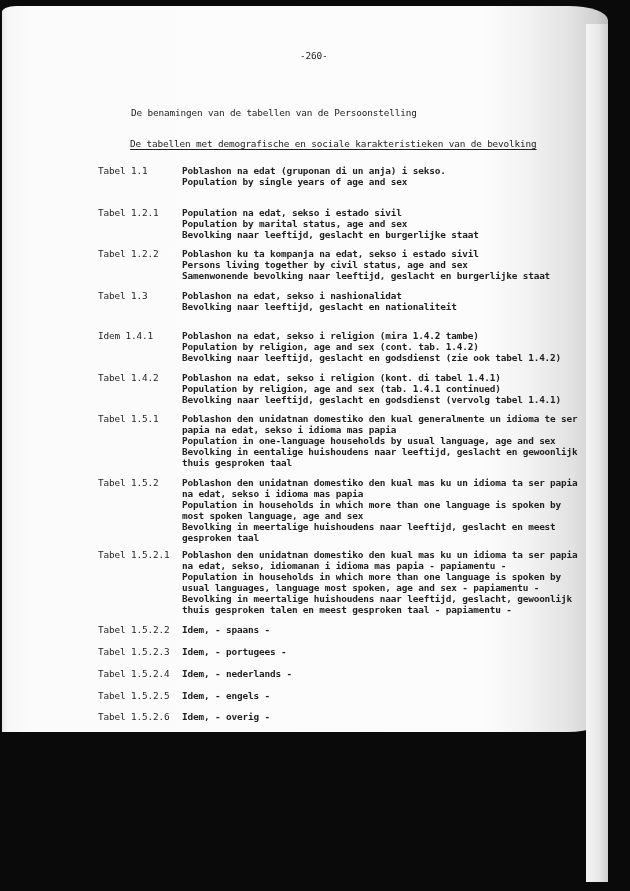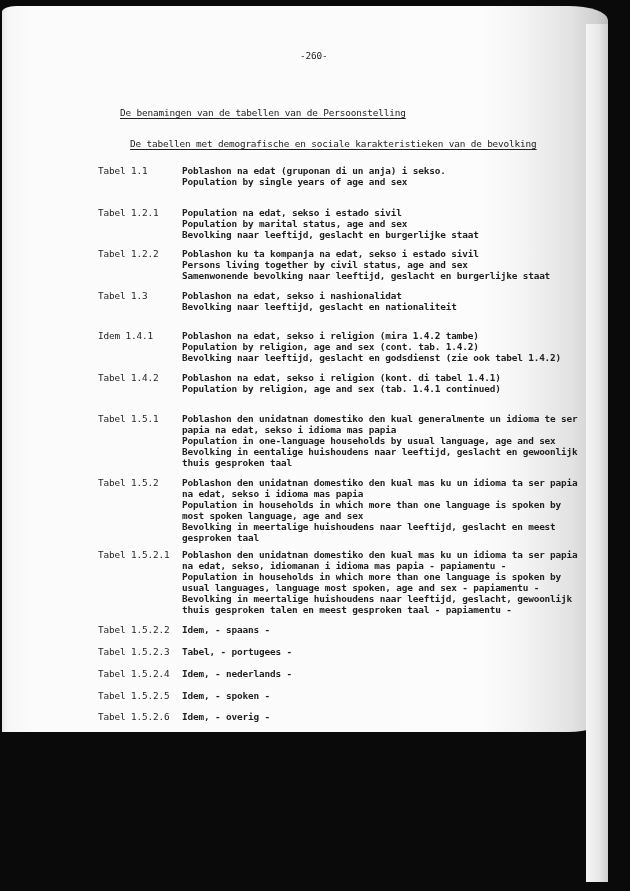--- a/index.html
+++ b/index.html
@@ -10,44 +10,44 @@
     border-top-left-radius: 14px 6px;
     border-top-right-radius: 40px 14px;
     border-bottom-right-radius: 40px 16px;
   }
   .edge {
     position:absolute; right:0; top:18px; width:22px; height:858px;
     background: linear-gradient(to right, #f5f5f5, #e7e7e7 60%, #cfcfcf);
   }
   .text { font-family:"DejaVu Sans Mono", "Liberation Mono", monospace; color:#1e1e1e; font-size:9.4px; line-height:11px; letter-spacing:-0.15px; white-space:pre; }
   .pagenum { position:absolute; left:298px; top:44px; }
-  .h1 { position:absolute; left:118px; top:101px; text-decoration:underline; text-underline-offset:2px;text-align:center; }
+  .h1 { position:absolute; left:129px; top:101px; text-underline-offset:2px;text-align:center; }
   .h2 { position:absolute; left:128px; top:132px; text-decoration:underline; text-underline-offset:2px; }
   .entry { position:absolute; left:96px; }
   .entry .lbl { position:absolute; left:0; top:0; }
   .entry .desc { position:absolute; left:84px; top:0; }
   .entry .desc div { height:11px;font-weight:bold; }
 </style>
 </head>
 <body>
 
 <div class="page">
   <div class="edge"></div>
   <div class="text pagenum">-260-</div>
   <div class="text h1">De benamingen van de tabellen van de Persoonstelling</div>
   <div class="text h2">De tabellen met demografische en sociale karakteristieken van de bevolking</div>
   <div id="entries">
       <div class="entry text" style="top: 159px;"><div class="lbl">Tabel 1.1</div><div class="desc"><div>Poblashon na edat (gruponan di un anja) i sekso.</div><div>Population by single years of age and sex</div></div></div>
       <div class="entry text" style="top: 201px;"><div class="lbl">Tabel 1.2.1</div><div class="desc"><div>Population na edat, sekso i estado sivil</div><div>Population by marital status, age and sex</div><div>Bevolking naar leeftijd, geslacht en burgerlijke staat</div></div></div>
       <div class="entry text" style="top: 242px;"><div class="lbl">Tabel 1.2.2</div><div class="desc"><div>Poblashon ku ta kompanja na edat, sekso i estado sivil</div><div>Persons living together by civil status, age and sex</div><div>Samenwonende bevolking naar leeftijd, geslacht en burgerlijke staat</div></div></div>
       <div class="entry text" style="top: 284px;"><div class="lbl">Tabel 1.3</div><div class="desc"><div>Poblashon na edat, sekso i nashionalidat</div><div>Bevolking naar leeftijd, geslacht en nationaliteit</div></div></div>
       <div class="entry text" style="top: 324px;"><div class="lbl">Idem 1.4.1</div><div class="desc"><div>Poblashon na edat, sekso i religion (mira 1.4.2 tambe)</div><div>Population by religion, age and sex (cont. tab. 1.4.2)</div><div>Bevolking naar leeftijd, geslacht en godsdienst (zie ook tabel 1.4.2)</div></div></div>
-      <div class="entry text" style="top: 366px;"><div class="lbl">Tabel 1.4.2</div><div class="desc"><div>Poblashon na edat, sekso i religion (kont. di tabel 1.4.1)</div><div>Population by religion, age and sex (tab. 1.4.1 continued)</div></div></div>
+      <div class="entry text" style="top: 366px;"><div class="lbl">Tabel 1.4.2</div><div class="desc"><div>Poblashon na edat, sekso i religion (kont. di tabel 1.4.1)</div><div>Population by religion, age and sex (tab. 1.4.1 continued)</div><div>Bevolking naar leeftijd, geslacht en godsdienst (vervolg tabel 1.4.1)</div></div></div>
       <div class="entry text" style="top: 407px;"><div class="lbl">Tabel 1.5.1</div><div class="desc"><div>Poblashon den unidatnan domestiko den kual generalmente un idioma te ser</div><div>papia na edat, sekso i idioma mas papia</div><div>Population in one-language households by usual language, age and sex</div><div>Bevolking in eentalige huishoudens naar leeftijd, geslacht en gewoonlijk</div><div>thuis gesproken taal</div></div></div>
       <div class="entry text" style="top: 471px;"><div class="lbl">Tabel 1.5.2</div><div class="desc"><div>Poblashon den unidatnan domestiko den kual mas ku un idioma ta ser papia</div><div>na edat, sekso i idioma mas papia</div><div>Population in households in which more than one language is spoken by</div><div>most spoken language, age and sex</div><div>Bevolking in meertalige huishoudens naar leeftijd, geslacht en meest</div><div>gesproken taal</div></div></div>
       <div class="entry text" style="top: 543px;"><div class="lbl">Tabel 1.5.2.1</div><div class="desc"><div>Poblashon den unidatnan domestiko den kual mas ku un idioma ta ser papia</div><div>na edat, sekso, idiomanan i idioma mas papia - papiamentu -</div><div>Population in households in which more than one language is spoken by</div><div>usual languages, language most spoken, age and sex - papiamentu -</div><div>Bevolking in meertalige huishoudens naar leeftijd, geslacht, gewoonlijk</div><div>thuis gesproken talen en meest gesproken taal - papiamentu -</div></div></div>
       <div class="entry text" style="top: 618px;"><div class="lbl">Tabel 1.5.2.2</div><div class="desc"><div>Idem, - spaans -</div></div></div>
-      <div class="entry text" style="top: 640px;"><div class="lbl">Tabel 1.5.2.3</div><div class="desc"><div>Tabel, - portugees -</div></div></div>
+      <div class="entry text" style="top: 640px;"><div class="lbl">Tabel 1.5.2.3</div><div class="desc"><div>Idem, - portugees -</div></div></div>
       <div class="entry text" style="top: 662px;"><div class="lbl">Tabel 1.5.2.4</div><div class="desc"><div>Idem, - nederlands -</div></div></div>
-      <div class="entry text" style="top: 684px;"><div class="lbl">Tabel 1.5.2.5</div><div class="desc"><div>Idem, - spoken -</div></div></div>
+      <div class="entry text" style="top: 684px;"><div class="lbl">Tabel 1.5.2.5</div><div class="desc"><div>Idem, - engels -</div></div></div>
       <div class="entry text" style="top: 705px;"><div class="lbl">Tabel 1.5.2.6</div><div class="desc"><div>Idem, - overig -</div></div></div>
     </div>
 </div>
 
 </body></html>

